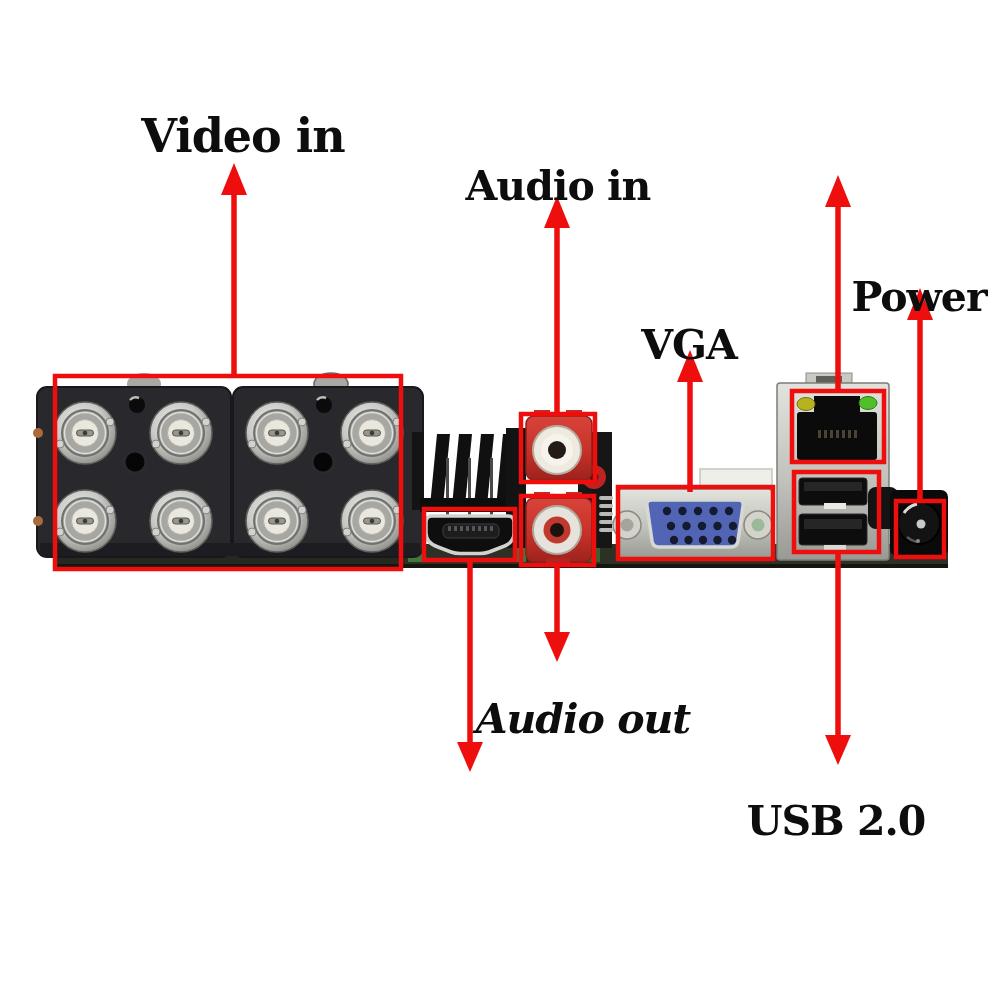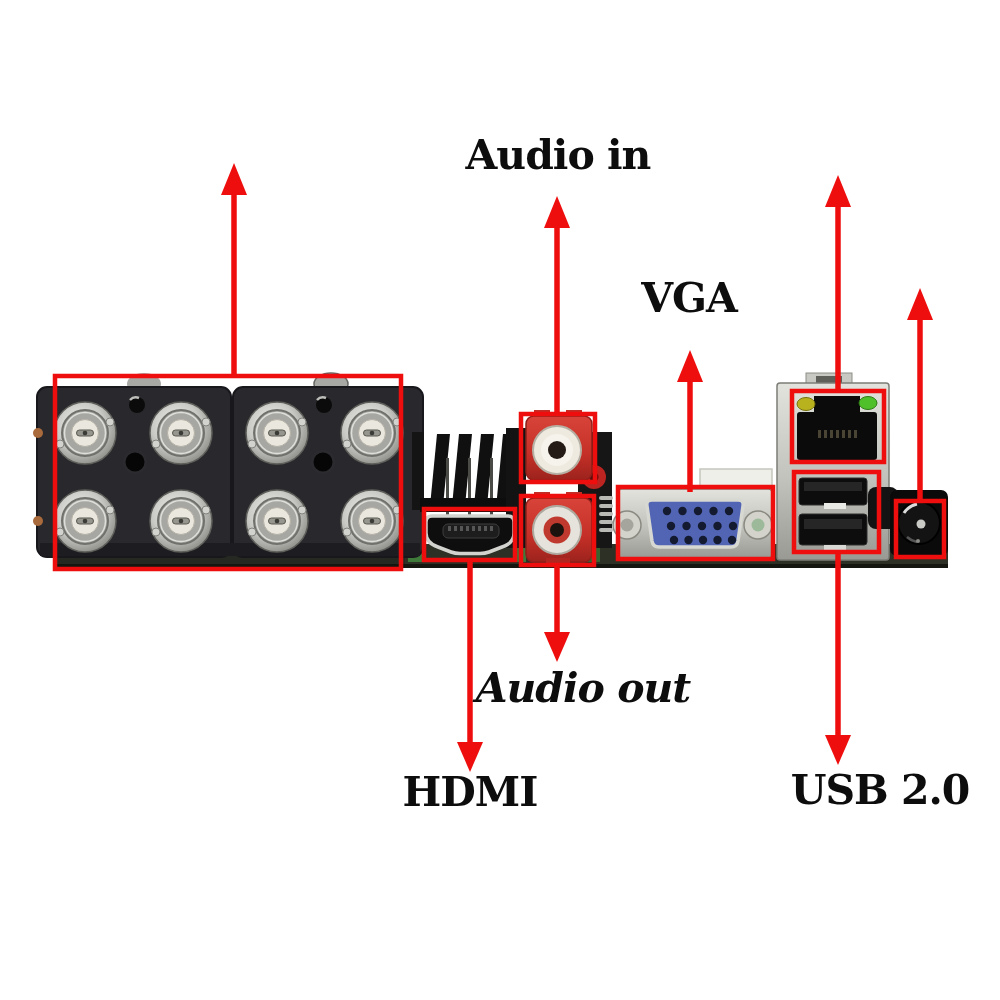--- a/index.html
+++ b/index.html
@@ -2,21 +2,21 @@
 <html><head>
 <meta charset="utf-8">
 <style>
   html,body{margin:0;padding:0;background:#ffffff;}
   #canvas{position:relative;width:1000px;height:1000px;background:#ffffff;overflow:hidden;
           font-family:"DejaVu Serif","Liberation Serif",serif;}
   #board-svg{position:absolute;left:0;top:0;width:1000px;height:1000px;}
   .callout{position:absolute;transform:translateX(-50%);color:#0d0d0d;white-space:nowrap;
            font-weight:600;letter-spacing:-1px;line-height:1;}
   .lbl-lg{font-size:46px;}
-  .lbl-md{font-size:41px;}
+  .lbl-md{font-size:41px;margin-top:31px;}
 </style>
 </head>
 <body>
 
 <div id="canvas">
 
 <svg id="board-svg" viewBox="0 0 1000 1000">
   <defs>
     <radialGradient id="bncOuter" cx="42%" cy="38%" r="70%">
       <stop offset="0%" stop-color="#f2f2ee"></stop>
@@ -246,19 +246,20 @@
       <line x1="470" y1="560" x2="470" y2="750"></line>
       <polygon points="470,772 457,742 483,742" fill="#ee0e0e" stroke="none"></polygon>
     </g>
     <g>
       <line x1="838" y1="552" x2="838" y2="742"></line>
       <polygon points="838,765 825,735 851,735" fill="#ee0e0e" stroke="none"></polygon>
     </g>
   </g>
 </svg>
 
+<div class="callout lbl-lg" style="left:243px; top:113px;">Video in</div>
 <div class="callout lbl-md" style="left:558px; top:135px;">Audio in</div>
-<div class="callout lbl-md" style="left:689px; top:278px;">VGA</div>
+<div class="callout lbl-md" style="left:689px; top:294px;">VGA</div>
+<div class="callout lbl-md" style="left:919px; top:246px;">Power</div>
 <div class="callout lbl-md" style="left:583px; top:668px;font-style:italic;">Audio out</div>
-<div class="callout lbl-md" style="left:470px; top:772px;">HDMI</div>
-<div class="callout lbl-md" style="left:880px; top:770px;">USB 2.0</div>
+<div class="callout lbl-md" style="left:836px; top:770px;">USB 2.0</div>
 
 </div>
 
 </body></html>

